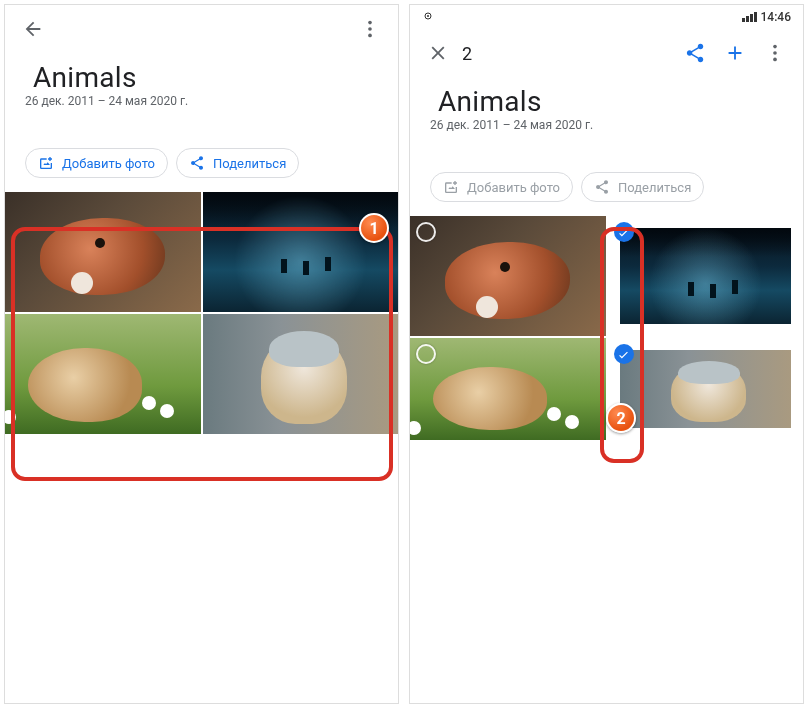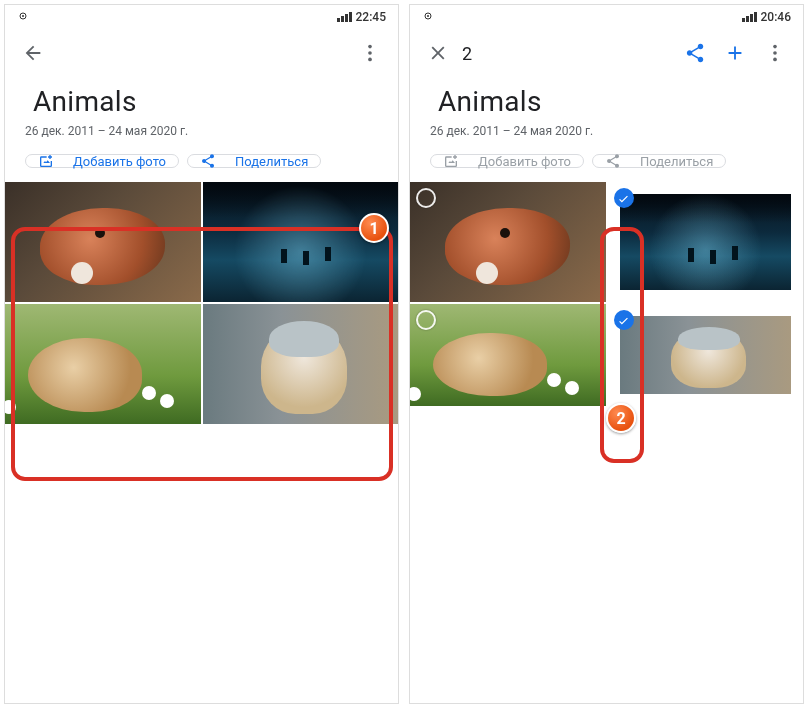--- a/index.html
+++ b/index.html
@@ -49,29 +49,30 @@
     display: flex; align-items: center; justify-content: center;
     border-radius: 50%;
     cursor: pointer;
   }
   .icon-btn svg { width: 22px; height: 22px; }
   .spacer { flex: 1; }
   .sel-count { font-size: 18px; color: #202124; margin-left: 4px; }
 
   .album-header { padding: 8px 20px 12px; }
   .album-title { font-size: 28px; font-weight: 400; color: #202124; letter-spacing: .3px; margin-left: 8px; }
-  .album-dates { font-size: 12px; color: #5f6368; margin-top: 6px; }
+  .album-dates { font-size: 12px; color: #5f6368; }
 
   .chip-row { display: flex; gap: 8px; padding: 4px 20px 14px; }
   .chip {
-    display: flex; align-items: center; gap: 19px;
-    height: 14px; padding: 0 12px;
+    display: flex; align-items: center; gap: 8px;
+    height: 30px; padding: 0 12px;
     border: 1px solid #dadce0; border-radius: 16px;
     font-size: 13px; color: #1a73e8; cursor: pointer;
     background: #fff;
+    margin-top: 24px;
   }
   .chip.disabled { color: #9aa0a6; cursor: default; }
   .chip svg { width: 16px; height: 16px; }
 
   .grid {
     display: grid;
     grid-template-columns: 1fr 1fr;
     gap: 2px;
     padding: 0;
   }
@@ -136,109 +137,92 @@
   .img-dog::before { content:""; position:absolute; left:30%; top:18%; width:44%; height:74%; border-radius:46% 46% 40% 40%; background: radial-gradient(circle at 50% 36%, #efe7dc, #cdb68c 70%); }
   .img-dog::after { content:""; position:absolute; left:34%; top:14%; width:36%; height:30%; border-radius:50% 50% 40% 40%; background:#b9c3c7; }
 
   .blue { fill:#1a73e8; }
   .grey { fill:#5f6368; }
 </style>
 </head>
 <body>
 
 <div class="phone">
+
+  <div class="app-bar">
+    <div class="icon-btn">
+      <svg viewBox="0 0 24 24">
+          <path class="grey" d="M20 11H7.8l5.6-5.6L12 4l-8 8 8 8 1.4-1.4L7.8 13H20z"></path>
+        </svg>
+    </div>
+    <div class="spacer"></div>
+    <div class="icon-btn">
+      <svg viewBox="0 0 24 24">
+          <circle class="grey" cx="12" cy="5" r="2"></circle>
+          <circle class="grey" cx="12" cy="12" r="2"></circle>
+          <circle class="grey" cx="12" cy="19" r="2"></circle>
+        </svg>
+    </div>
+  </div>
+
+  <div class="album-header">
+    <div class="album-title">Animals</div>
+    <div class="album-dates">26 дек. 2011 – 24 мая 2020 г.</div>
+  </div>
+
+  <div class="chip-row">
+    <div class="chip">
+      <svg viewBox="0 0 24 24">
+          <path class="blue" d="M19 7v2h-2V7h-2V5h2V3h2v2h2v2h-2zM5 5h8v2H5v12h14v-7h2v7a2 2 0 0 1-2 2H5a2 2 0 0 1-2-2V7a2 2 0 0 1 2-2zm3 10l2.5-3 1.5 2 2.5-3 3.5 4H8z"></path>
+        </svg>
+      <span>Добавить фото</span>
+    </div>
+    <div class="chip">
+      <svg viewBox="0 0 24 24">
+          <path class="blue" d="M18 16c-.8 0-1.5.3-2 .8l-7-4.1c.1-.2.1-.5.1-.7s0-.5-.1-.7l7-4.1c.5.5 1.2.8 2 .8 1.7 0 3-1.3 3-3s-1.3-3-3-3-3 1.3-3 3c0 .2 0 .5.1.7l-7 4.1c-.5-.5-1.2-.8-2-.8-1.7 0-3 1.3-3 3s1.3 3 3 3c.8 0 1.5-.3 2-.8l7 4.1c-.1.2-.1.5-.1.7 0 1.7 1.3 3 3 3s3-1.3 3-3-1.3-3-3-3z"></path>
+        </svg>
+      <span>Поделиться</span>
+    </div>
+  </div>
+
+  <div class="grid">
+    <div class="thumb">
+        <div class="img img-redpanda"></div>
+      </div>
+    <div class="thumb">
+        <div class="img img-deer"></div>
+      </div>
+    <div class="thumb">
+        <div class="img img-guinea"></div>
+      </div>
+    <div class="thumb">
+        <div class="img img-dog"></div>
+      </div>
+  </div>
+
+  <div class="callout-box" style="left:6px; top:222px; width:382px; height:254px;"></div>
+  <div class="callout-num" style="left:354px; top:208px;">1</div>
+</div>
+
+<div class="phone">
   <div class="status-bar">
     <div class="status-left">
       <svg viewBox="0 0 24 24">
           <circle cx="12" cy="12" r="6" fill="none" stroke="#333" stroke-width="2"></circle>
           <circle cx="12" cy="12" r="2" fill="#333"></circle>
         </svg>
     </div>
     <div class="status-right">
       <span class="sigbar">
           <span></span>
           <span></span>
           <span></span>
           <span></span>
         </span>
-      <span>22:45</span>
-    </div>
-  </div>
-
-  <div class="app-bar">
-    <div class="icon-btn">
-      <svg viewBox="0 0 24 24">
-          <path class="grey" d="M20 11H7.8l5.6-5.6L12 4l-8 8 8 8 1.4-1.4L7.8 13H20z"></path>
-        </svg>
-    </div>
-    <div class="spacer"></div>
-    <div class="icon-btn">
-      <svg viewBox="0 0 24 24">
-          <circle class="grey" cx="12" cy="5" r="2"></circle>
-          <circle class="grey" cx="12" cy="12" r="2"></circle>
-          <circle class="grey" cx="12" cy="19" r="2"></circle>
-        </svg>
-    </div>
-  </div>
-
-  <div class="album-header">
-    <div class="album-title">Animals</div>
-    <div class="album-dates">26 дек. 2011 – 24 мая 2020 г.</div>
-  </div>
-
-  <div class="chip-row">
-    <div class="chip">
-      <svg viewBox="0 0 24 24">
-          <path class="blue" d="M19 7v2h-2V7h-2V5h2V3h2v2h2v2h-2zM5 5h8v2H5v12h14v-7h2v7a2 2 0 0 1-2 2H5a2 2 0 0 1-2-2V7a2 2 0 0 1 2-2zm3 10l2.5-3 1.5 2 2.5-3 3.5 4H8z"></path>
-        </svg>
-      <span>Добавить фото</span>
-    </div>
-    <div class="chip">
-      <svg viewBox="0 0 24 24">
-          <path class="blue" d="M18 16c-.8 0-1.5.3-2 .8l-7-4.1c.1-.2.1-.5.1-.7s0-.5-.1-.7l7-4.1c.5.5 1.2.8 2 .8 1.7 0 3-1.3 3-3s-1.3-3-3-3-3 1.3-3 3c0 .2 0 .5.1.7l-7 4.1c-.5-.5-1.2-.8-2-.8-1.7 0-3 1.3-3 3s1.3 3 3 3c.8 0 1.5-.3 2-.8l7 4.1c-.1.2-.1.5-.1.7 0 1.7 1.3 3 3 3s3-1.3 3-3-1.3-3-3-3z"></path>
-        </svg>
-      <span>Поделиться</span>
-    </div>
-  </div>
-
-  <div class="grid">
-    <div class="thumb">
-        <div class="img img-redpanda"></div>
-      </div>
-    <div class="thumb">
-        <div class="img img-deer"></div>
-      </div>
-    <div class="thumb">
-        <div class="img img-guinea"></div>
-      </div>
-    <div class="thumb">
-        <div class="img img-dog"></div>
-      </div>
-  </div>
-
-  <div class="callout-box" style="left:6px; top:222px; width:382px; height:254px;"></div>
-  <div class="callout-num" style="left:354px; top:208px;">1</div>
-</div>
-
-<div class="phone">
-  <div class="status-bar">
-    <div class="status-left">
-      <svg viewBox="0 0 24 24">
-          <circle cx="12" cy="12" r="6" fill="none" stroke="#333" stroke-width="2"></circle>
-          <circle cx="12" cy="12" r="2" fill="#333"></circle>
-        </svg>
-    </div>
-    <div class="status-right">
-      <span class="sigbar">
-          <span></span>
-          <span></span>
-          <span></span>
-          <span></span>
-        </span>
-      <span>20:46</span>
+      <span>14:46</span>
     </div>
   </div>
 
   <div class="app-bar">
     <div class="icon-btn">
       <svg viewBox="0 0 24 24">
           <path class="grey" d="M19 6.4L17.6 5 12 10.6 6.4 5 5 6.4 10.6 12 5 17.6 6.4 19 12 13.4 17.6 19 19 17.6 13.4 12z"></path>
         </svg>
     </div>
     <span class="sel-count">2</span>

